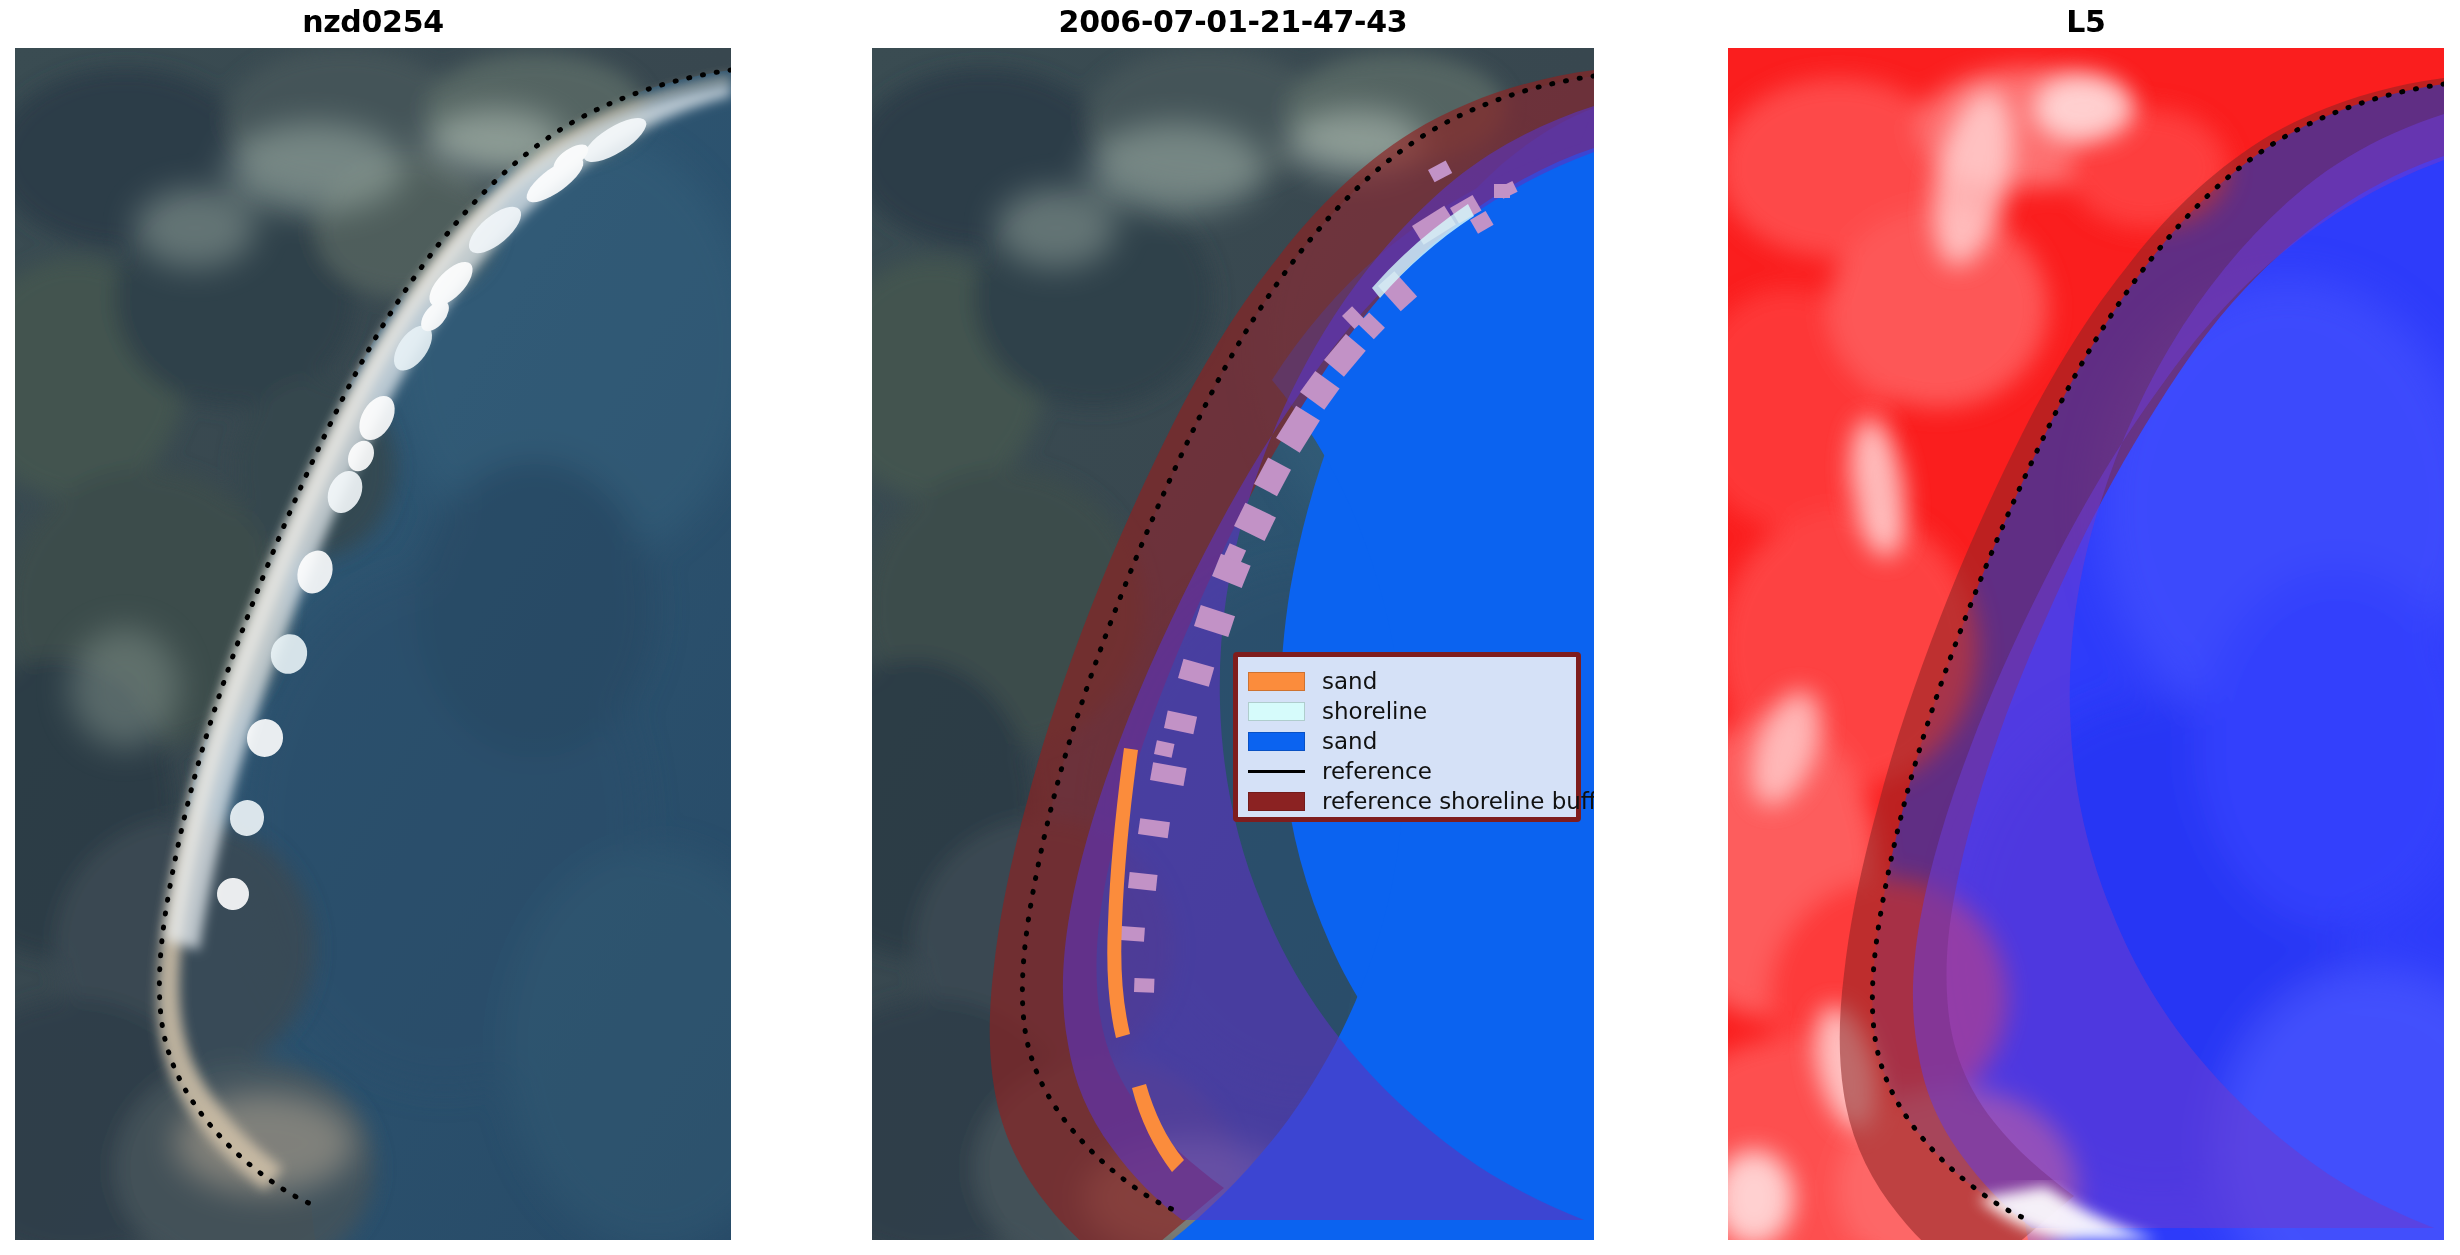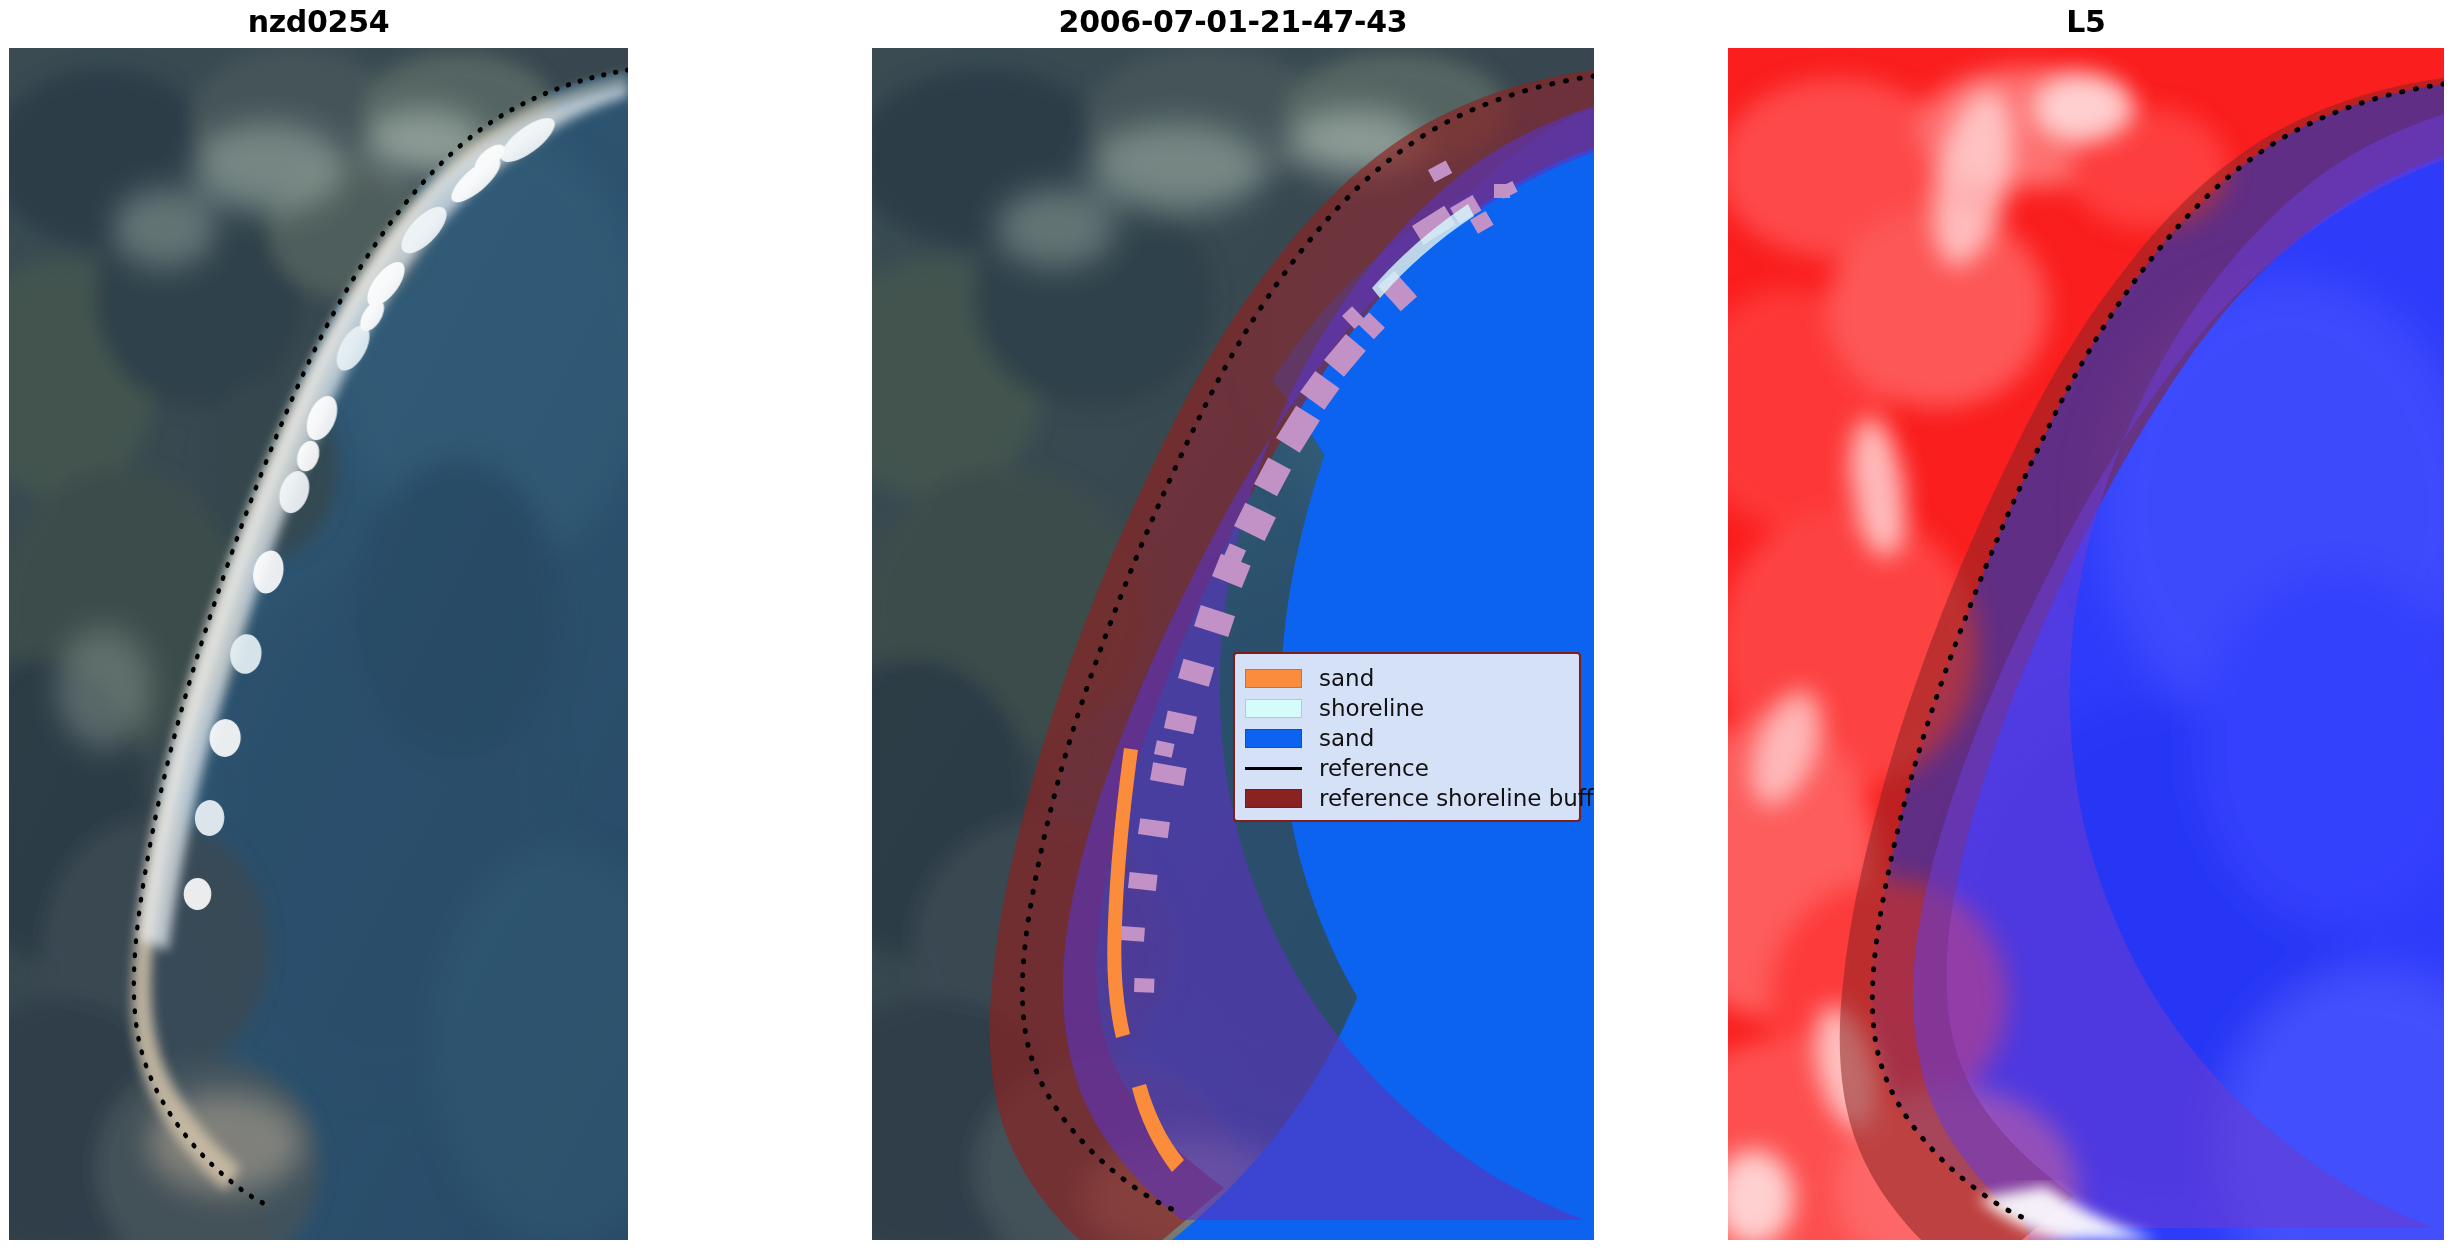--- a/index.html
+++ b/index.html
@@ -52,21 +52,21 @@
     position: absolute;
     top: 0; left: 0;
     width: 100%;
     height: 100%;
   }
 
   
   .legend {
     position: absolute;
     background: #d5e1f7;
-    border: 2px solid #7f1d1d;
+    border: 5px solid #7f1d1d;
     border-radius: 4px;
     padding: 9px 12px 9px 10px;
     box-sizing: border-box;
     z-index: 40;
   }
   .legend-row {
     display: flex;
     align-items: center;
     height: 30px;
   }
@@ -99,21 +99,21 @@
     color: #111111;
     white-space: nowrap;
     line-height: 23px;
   }
 </style>
 </head>
 <body>
 
 <div id="figure">
 
-  <div class="panel" id="panel-0" style="left: 9px; width: 619px;">
+  <div class="panel" id="panel-0" style="left: 15px; width: 716px;">
     <div class="panel-title">nzd0254</div>
     <div class="axes" id="axes-0" style="top: 48px; height: 1192px;">
 
       <svg class="layer" viewBox="0 0 716 1192" preserveAspectRatio="none">
         <defs>
           <filter id="noise1" x="0" y="0" width="100%" height="100%">
             <feTurbulence type="fractalNoise" baseFrequency="0.09" numOctaves="4" seed="17" result="n"></feTurbulence>
             <feColorMatrix in="n" type="saturate" values="0.22" result="ns"></feColorMatrix>
             <feComposite in="ns" in2="SourceGraphic" operator="in" result="nc"></feComposite>
             <feBlend in="SourceGraphic" in2="nc" mode="multiply"></feBlend>

